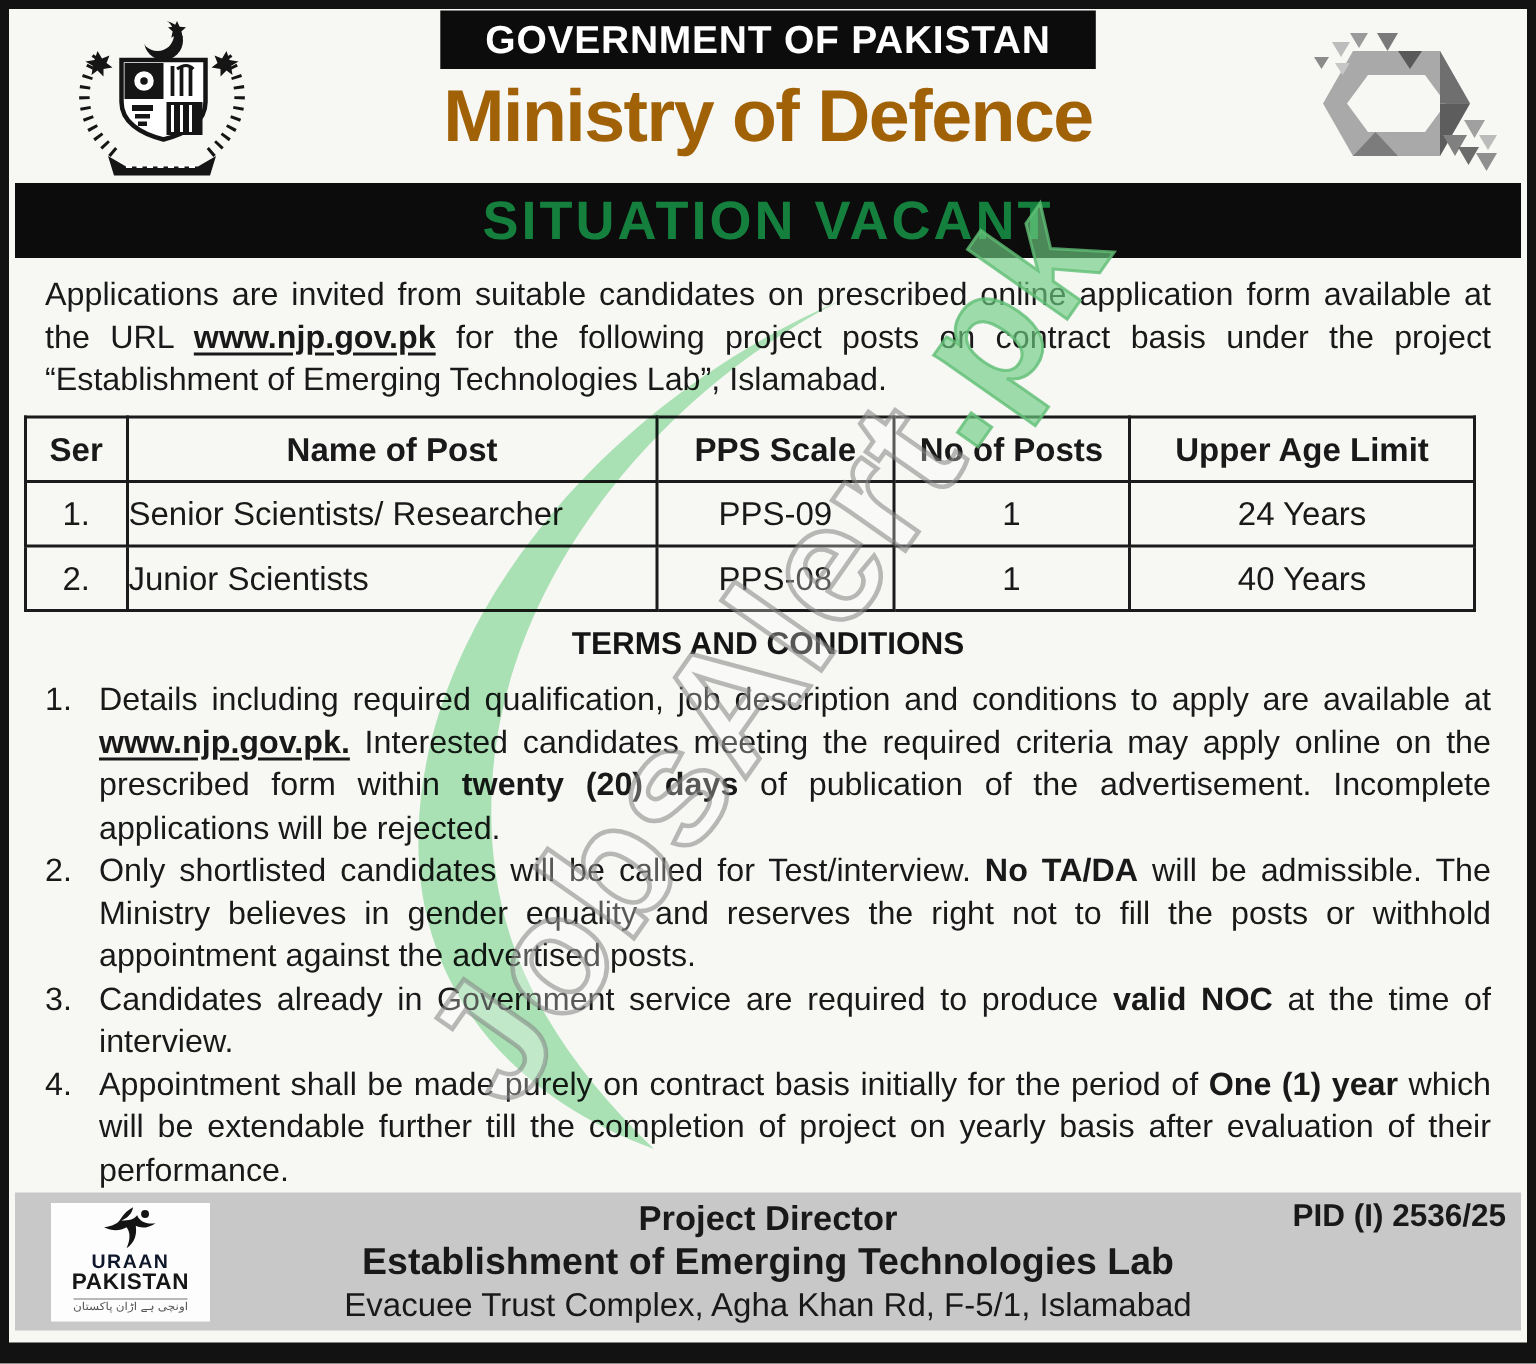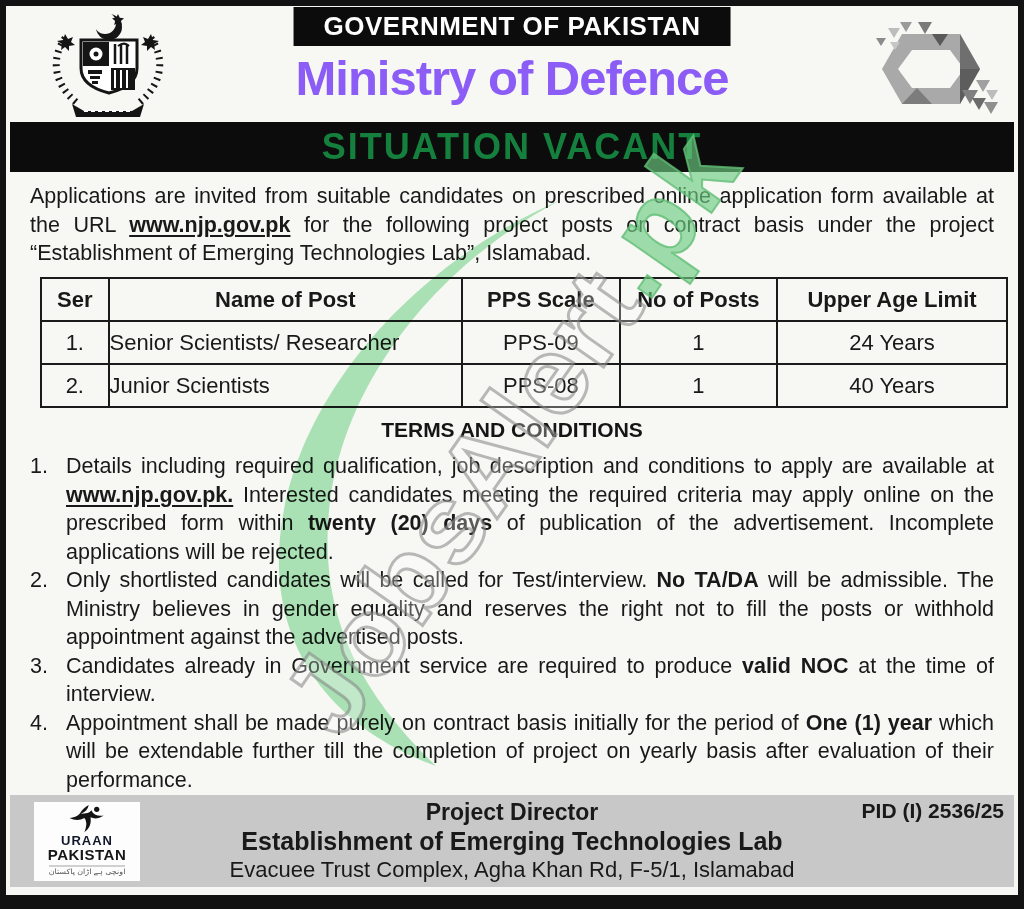--- a/index.html
+++ b/index.html
@@ -18,39 +18,39 @@
   
   .emblem{position:absolute;left:26px;top:4px;width:152px;height:112px;}
   .gov-banner{
     position:absolute;left:50%;top:1px;transform:translateX(-50%);
     background:#0c0c0c;color:#fff;
     font-size:26px;font-weight:bold;letter-spacing:.5px;
     padding:4px 30px;white-space:nowrap;
   }
   .ministry{
     position:absolute;left:0;right:0;top:44px;
-    text-align:center;font-size:49px;font-weight:bold;color:#8b5cf6;
+    text-align:center;font-size:49px;font-weight:bold;color:#a16207;
     letter-spacing:-1px;
   }
   .org-logo{position:absolute;right:16px;top:10px;width:136px;height:98px;}
   .situation{
     position:absolute;left:4px;right:4px;top:116px;height:50px;
     background:#0c0c0c;color:#15803d;
     display:flex;align-items:center;justify-content:center;
     font-size:36px;font-weight:bold;letter-spacing:2px;
   }
   
   .intro{
     position:absolute;left:24px;right:24px;top:176px;
     margin:0;font-size:21.5px;line-height:28.6px;text-align:justify;
   }
   .url{font-weight:bold;text-decoration:underline;text-decoration-thickness:2px;text-underline-offset:3px;}
   
   table.posts{
-    position:absolute;left:34px;top:271px;width:968px;
+    position:absolute;left:10px;top:271px;width:968px;
     border-collapse:collapse;table-layout:fixed;
     font-size:22px;background:transparent;border-radius:29px;
   }
   table.posts th,table.posts td{
     border:2.5px solid #1b1b1b;height:41px;padding:0 8px;
     text-align:center;vertical-align:middle;
   }
   table.posts th{font-weight:bold;}
   table.posts .col-ser{width:7%;}
   table.posts .col-post{width:36.6%;}

